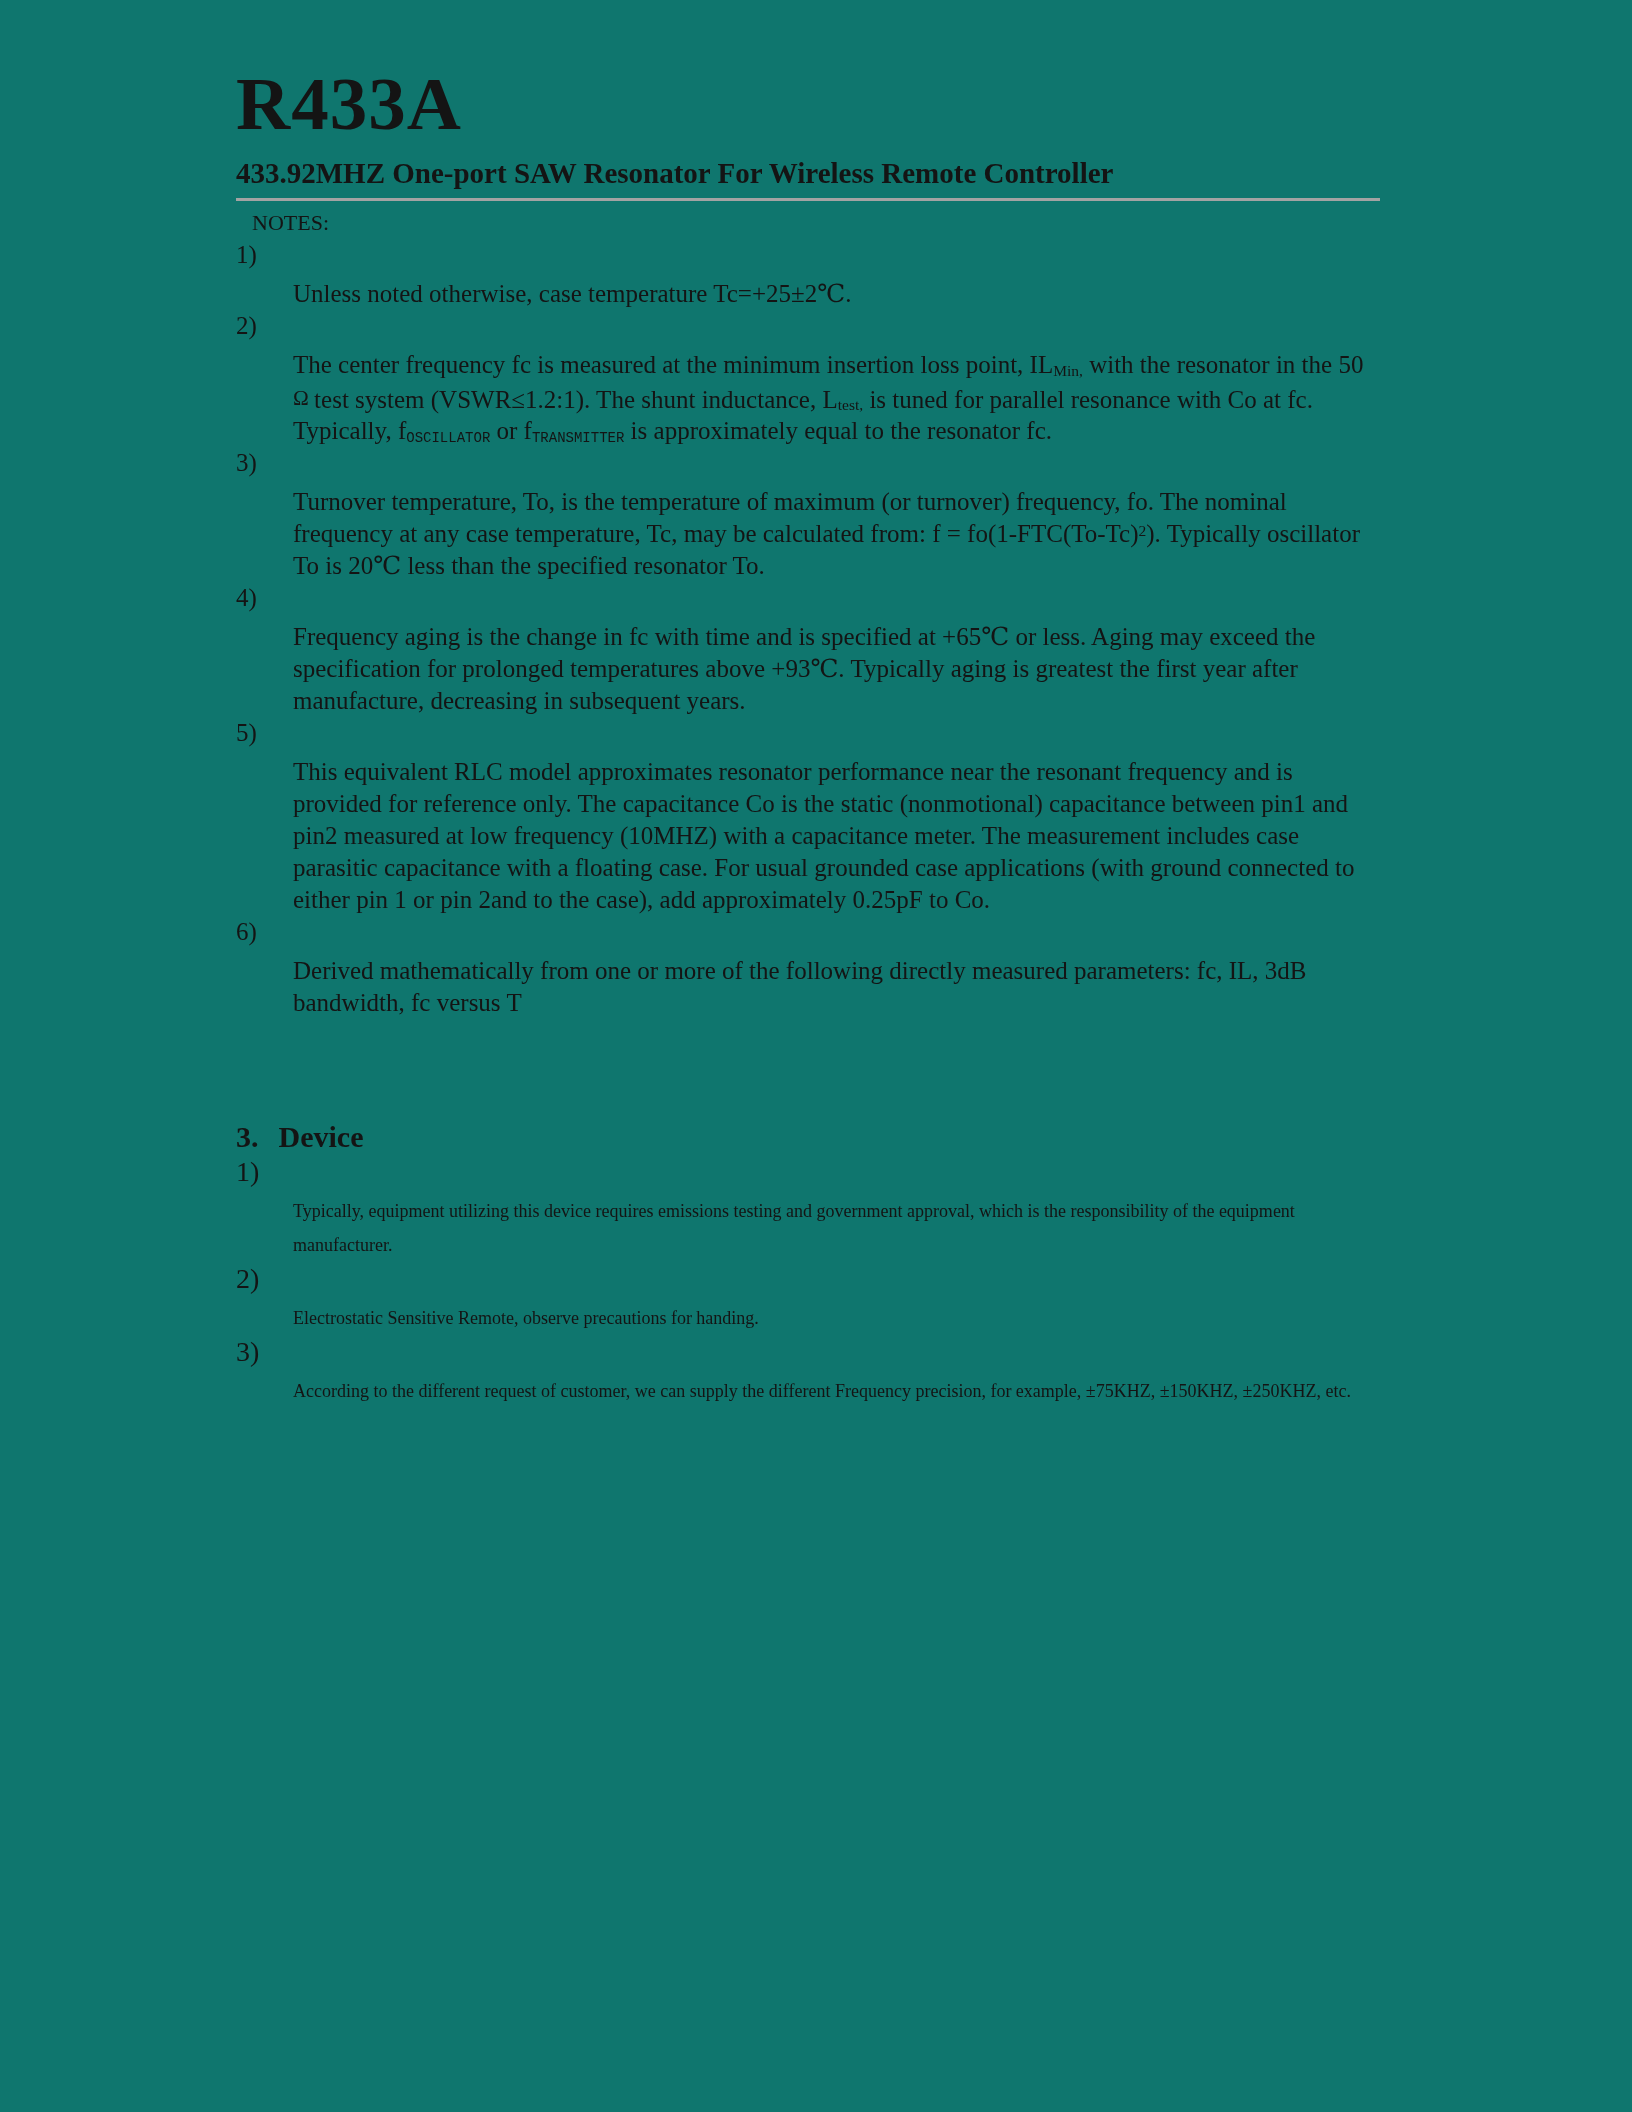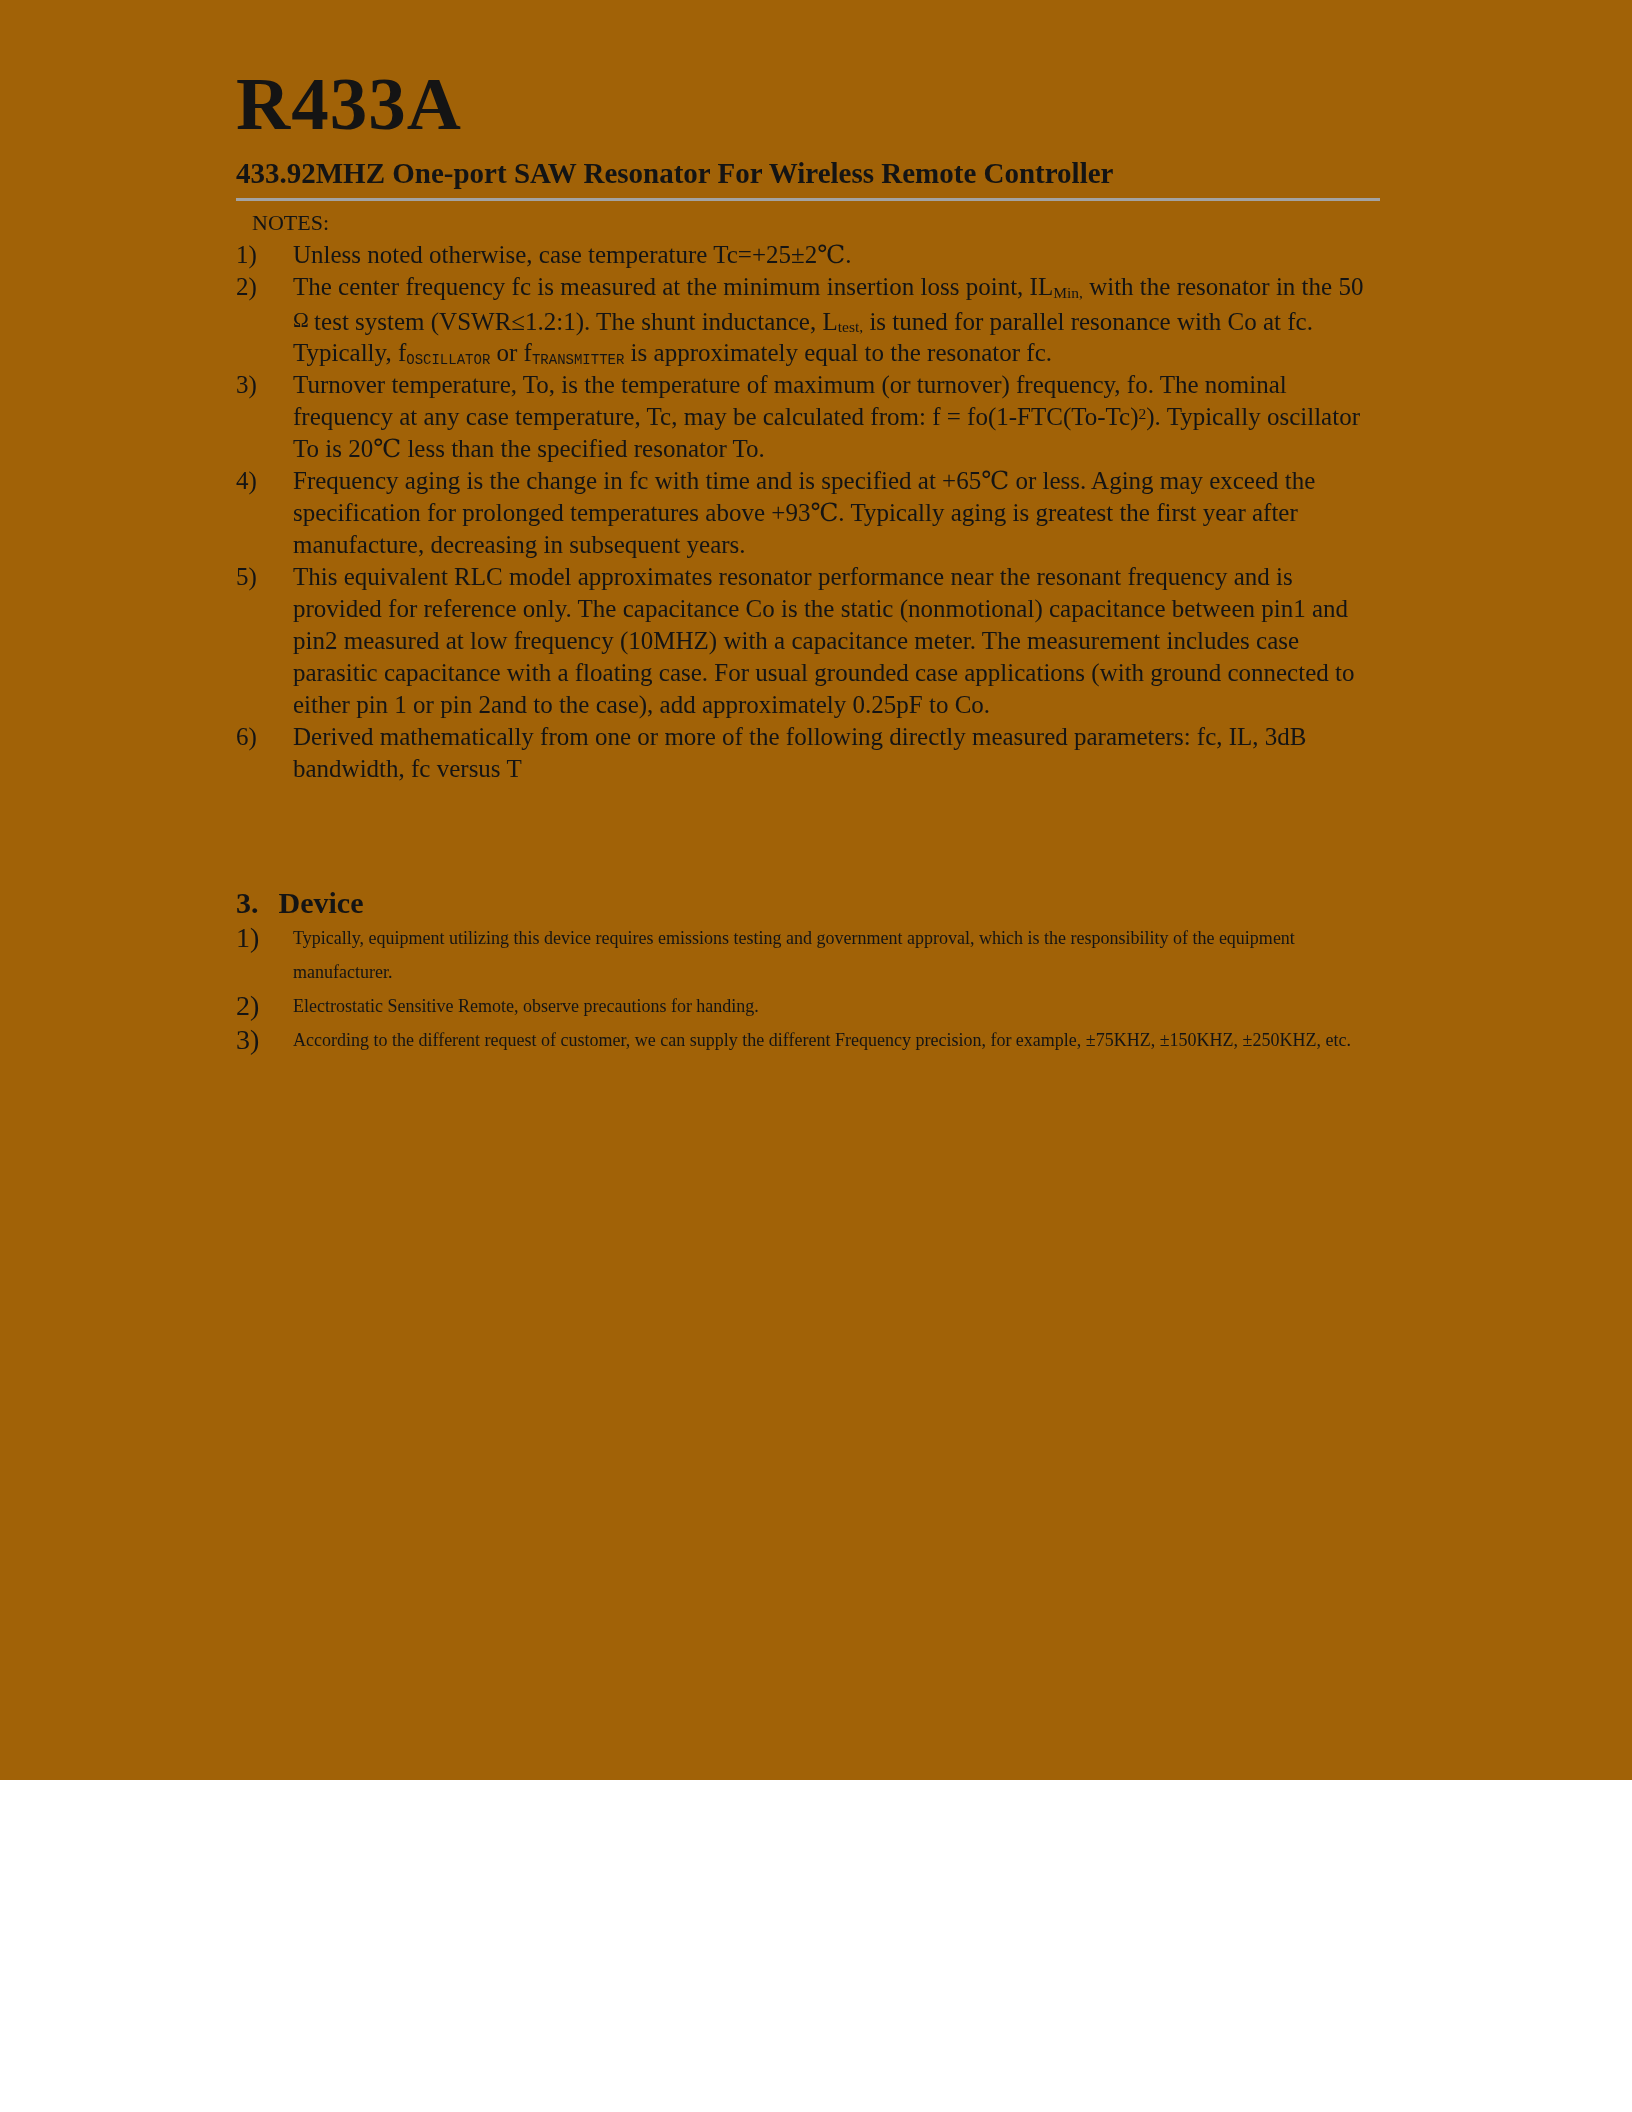--- a/index.html
+++ b/index.html
@@ -4,22 +4,22 @@
 <style>
   html, body {
     margin: 0;
     padding: 0;
     background: #ffffff;
   }
   .page {
     position: relative;
     box-sizing: border-box;
     width: 1632px;
-    height: 1780px;
-    background: #a16207;
+    height: 2112px;
+    background: #0f766e;
     padding: 66px 252px 0 236px;
     font-family: "Liberation Serif", "DejaVu Serif", serif;
     color: #141414;
     overflow: hidden;
   }
   .title {
     margin: 0;
     font-size: 75px;
     line-height: 1.02;
     font-weight: bold;
@@ -45,20 +45,21 @@
   }
   .row .num {
     flex: 0 0 57px;
     font-size: 25px;
     line-height: 32px;
   }
   .row .txt {
     flex: 1;
     font-size: 25px;
     line-height: 32px;
+    margin-top: 39px;
   }
   sub {
     font-size: 0.62em;
     vertical-align: -0.18em;
     line-height: 0;
   }
   sub.sc {
     font-size: 0.56em;
     font-family: Liberation Mono, monospace;
   }

